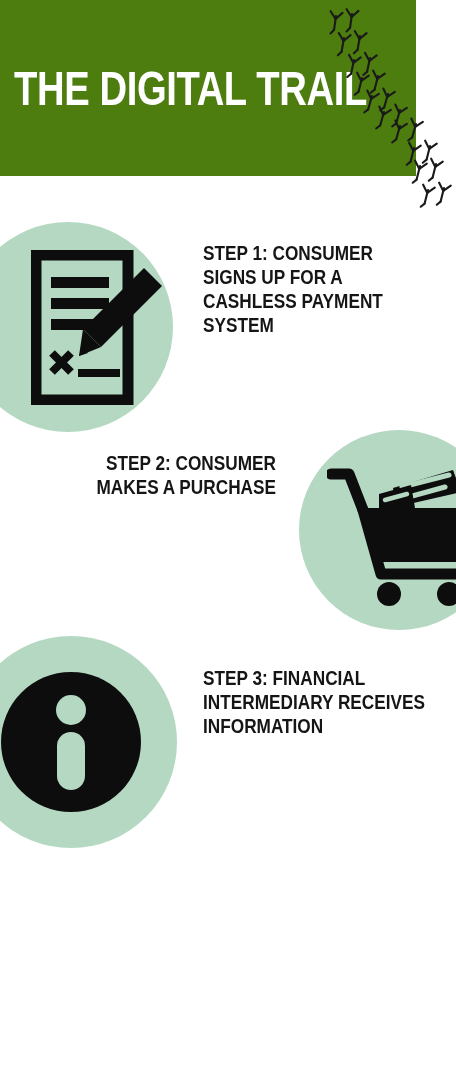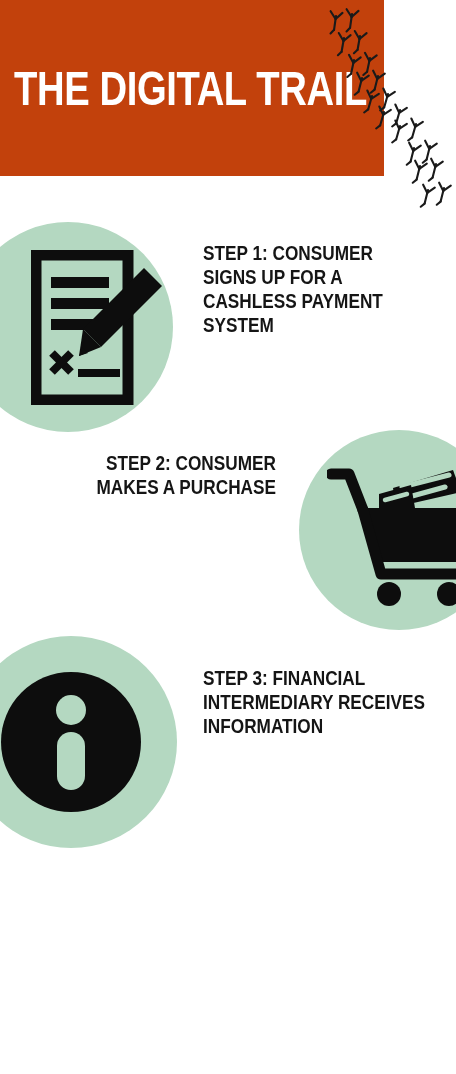--- a/index.html
+++ b/index.html
@@ -18,22 +18,23 @@
     overflow: hidden;
   }
 
   
   .banner {
     position: absolute;
     left: 0;
     top: 0;
     width: 384px;
     height: 176px;
-    background: #c2410c;
+    background: #4d7c0f;
     overflow: hidden;
+    padding-left: 32px;
   }
   .banner-title {
     position: absolute;
     left: 14px;
     top: 62px;
     color: #ffffff;
     font-family: "Liberation Sans Narrow", "Liberation Sans", sans-serif;
     font-size: 49px;
     line-height: 52px;
     font-weight: bold;

